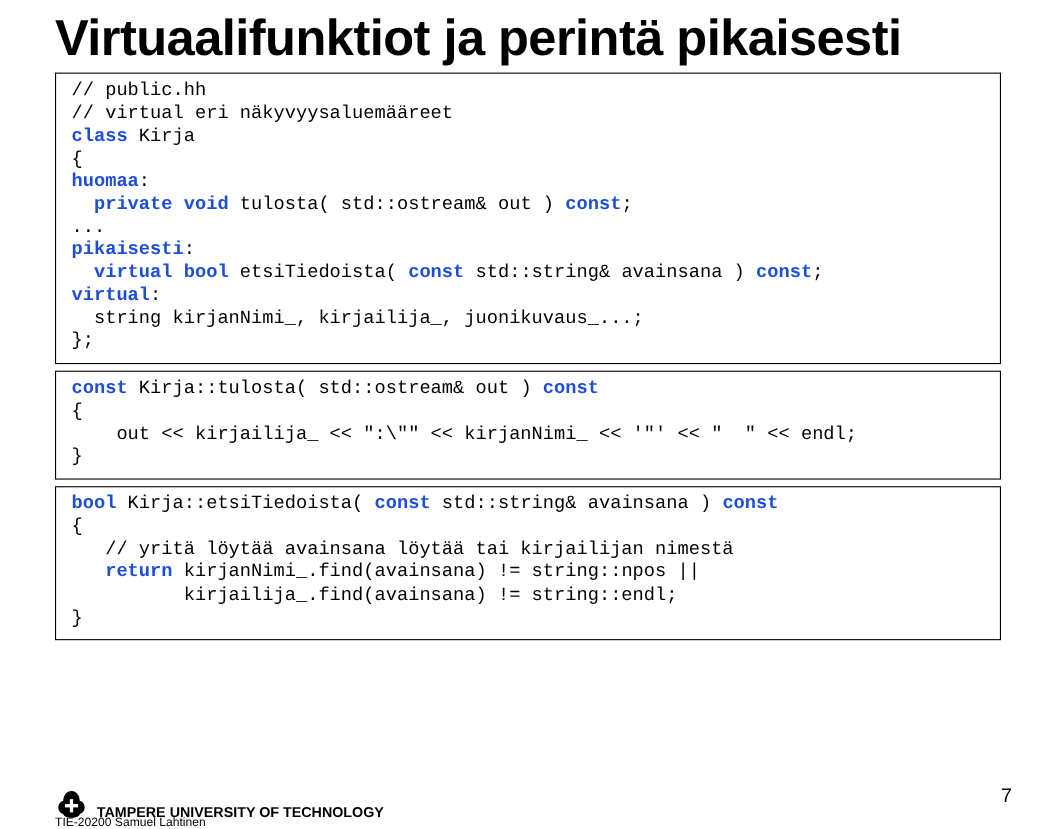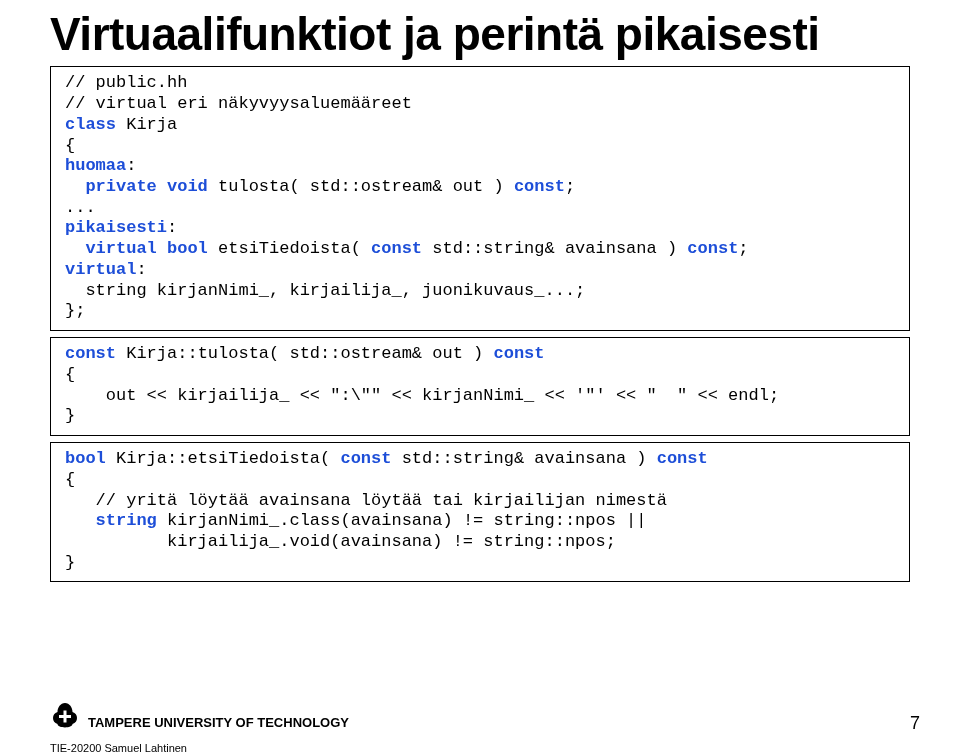--- a/index.html
+++ b/index.html
@@ -30,21 +30,21 @@
     margin: 6px 0 0 0;
     font-family: "Courier New", monospace;
     font-size: 17px;
     line-height: 1.22;
     white-space: pre;
   }
   .kw { color: #1d4ed8; font-weight: bold; }
   .footer {
     position: absolute;
     left: 50px;
-    bottom: 24px;
+    bottom: 8px;
     display: flex;
     align-items: flex-end;
     gap: 8px;
   }
   .logo {
     width: 30px;
     height: 30px;
   }
   .uni {
     font-family: Arial, Helvetica, sans-serif;
@@ -85,22 +85,22 @@
 <span>};</span></div>
 
   <div class="codebox"><span class="kw">const</span><span> Kirja::tulosta( std::ostream&amp; out ) </span><span class="kw">const</span>
 <span>{</span>
 <span>    out &lt;&lt; kirjailija_ &lt;&lt; ":\"" &lt;&lt; kirjanNimi_ &lt;&lt; '"' &lt;&lt; "  " &lt;&lt; endl;</span>
 <span>}</span></div>
 
   <div class="codebox"><span class="kw">bool</span><span> Kirja::etsiTiedoista( </span><span class="kw">const</span><span> std::string&amp; avainsana ) </span><span class="kw">const</span>
 <span>{</span>
 <span>   // yritä löytää avainsana löytää tai kirjailijan nimestä</span>
-<span class="kw">   string</span><span> kirjanNimi_.class(avainsana) != string::npos ||</span>
-<span>          kirjailija_.void(avainsana) != string::npos;</span>
+<span class="kw">   return</span><span> kirjanNimi_.find(avainsana) != string::npos ||</span>
+<span>          kirjailija_.find(avainsana) != string::endl;</span>
 <span>}</span></div>
 </div>
 
 <div class="footer">
   <svg class="logo" viewBox="0 0 40 40">
     <rect x="0" y="0" width="40" height="40" fill="#fff" stroke="#000" stroke-width="0"></rect>
     <path d="M20 4 C26 4 30 10 30 16 C38 18 38 30 30 32 C30 38 10 38 10 32 C2 30 2 18 10 16 C10 10 14 4 20 4 Z" fill="#000"></path>
     <rect x="18" y="14" width="4" height="16" fill="#fff"></rect>
     <rect x="12" y="20" width="16" height="4" fill="#fff"></rect>
   </svg>

